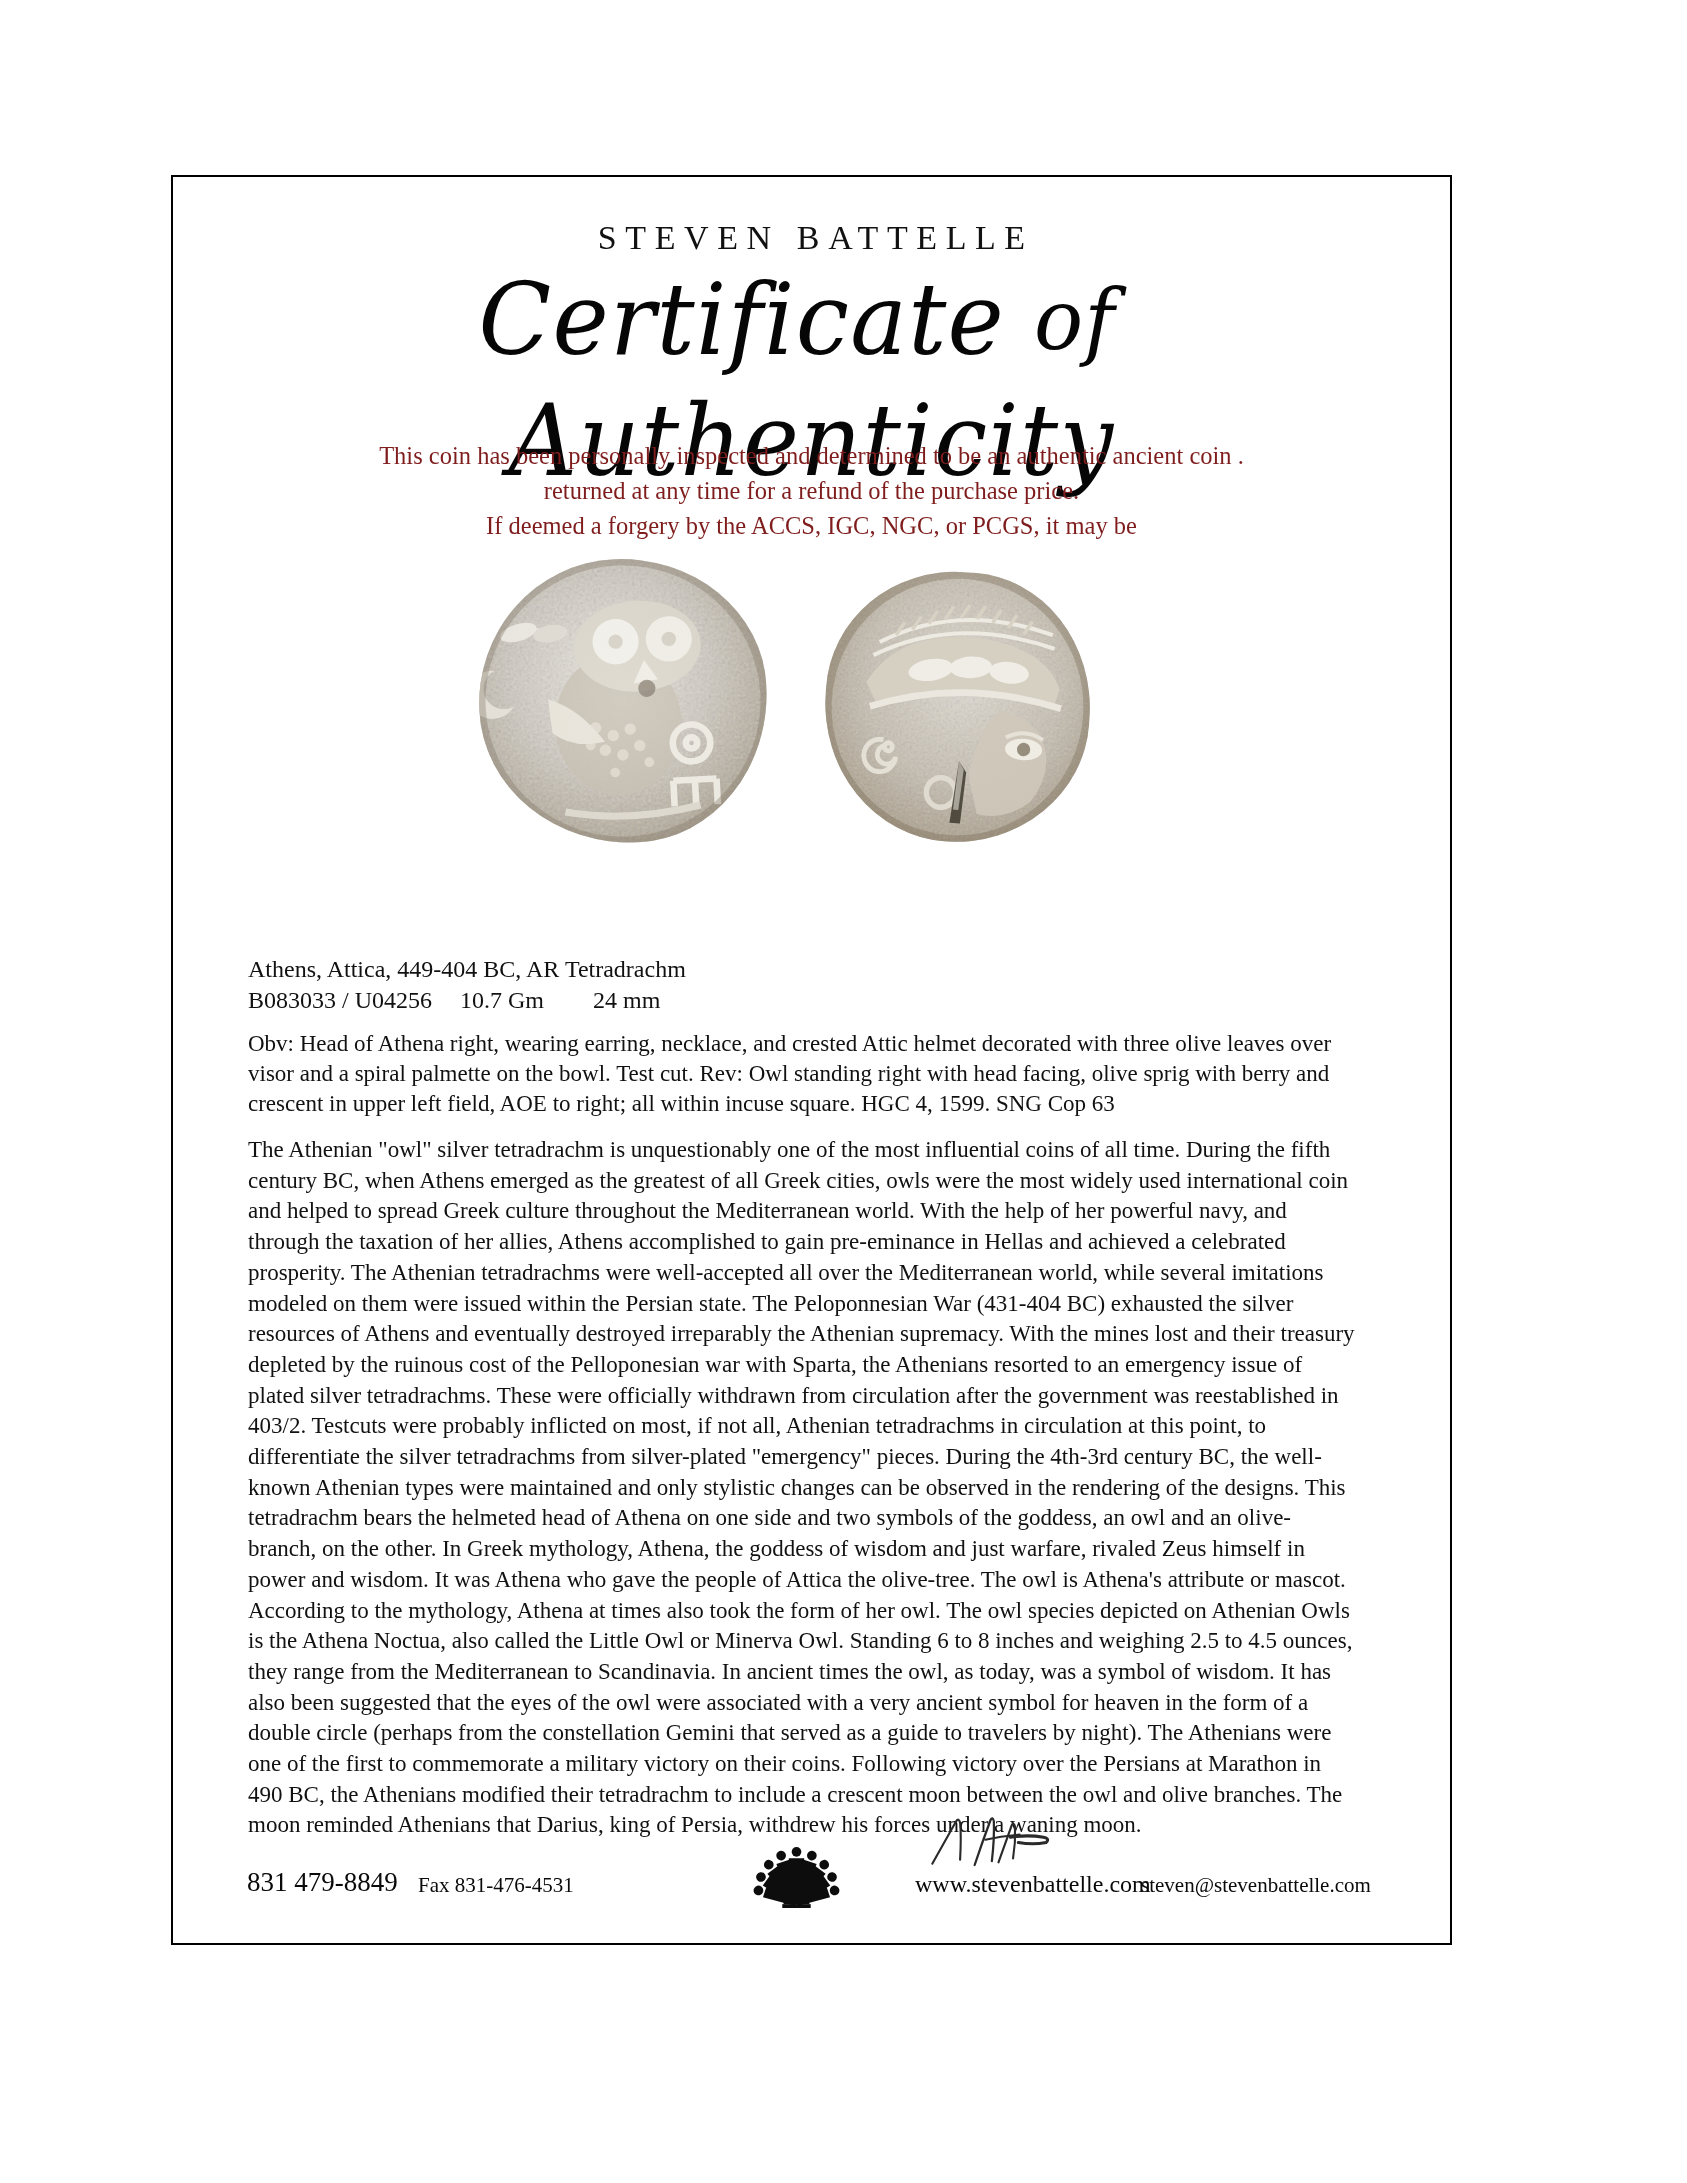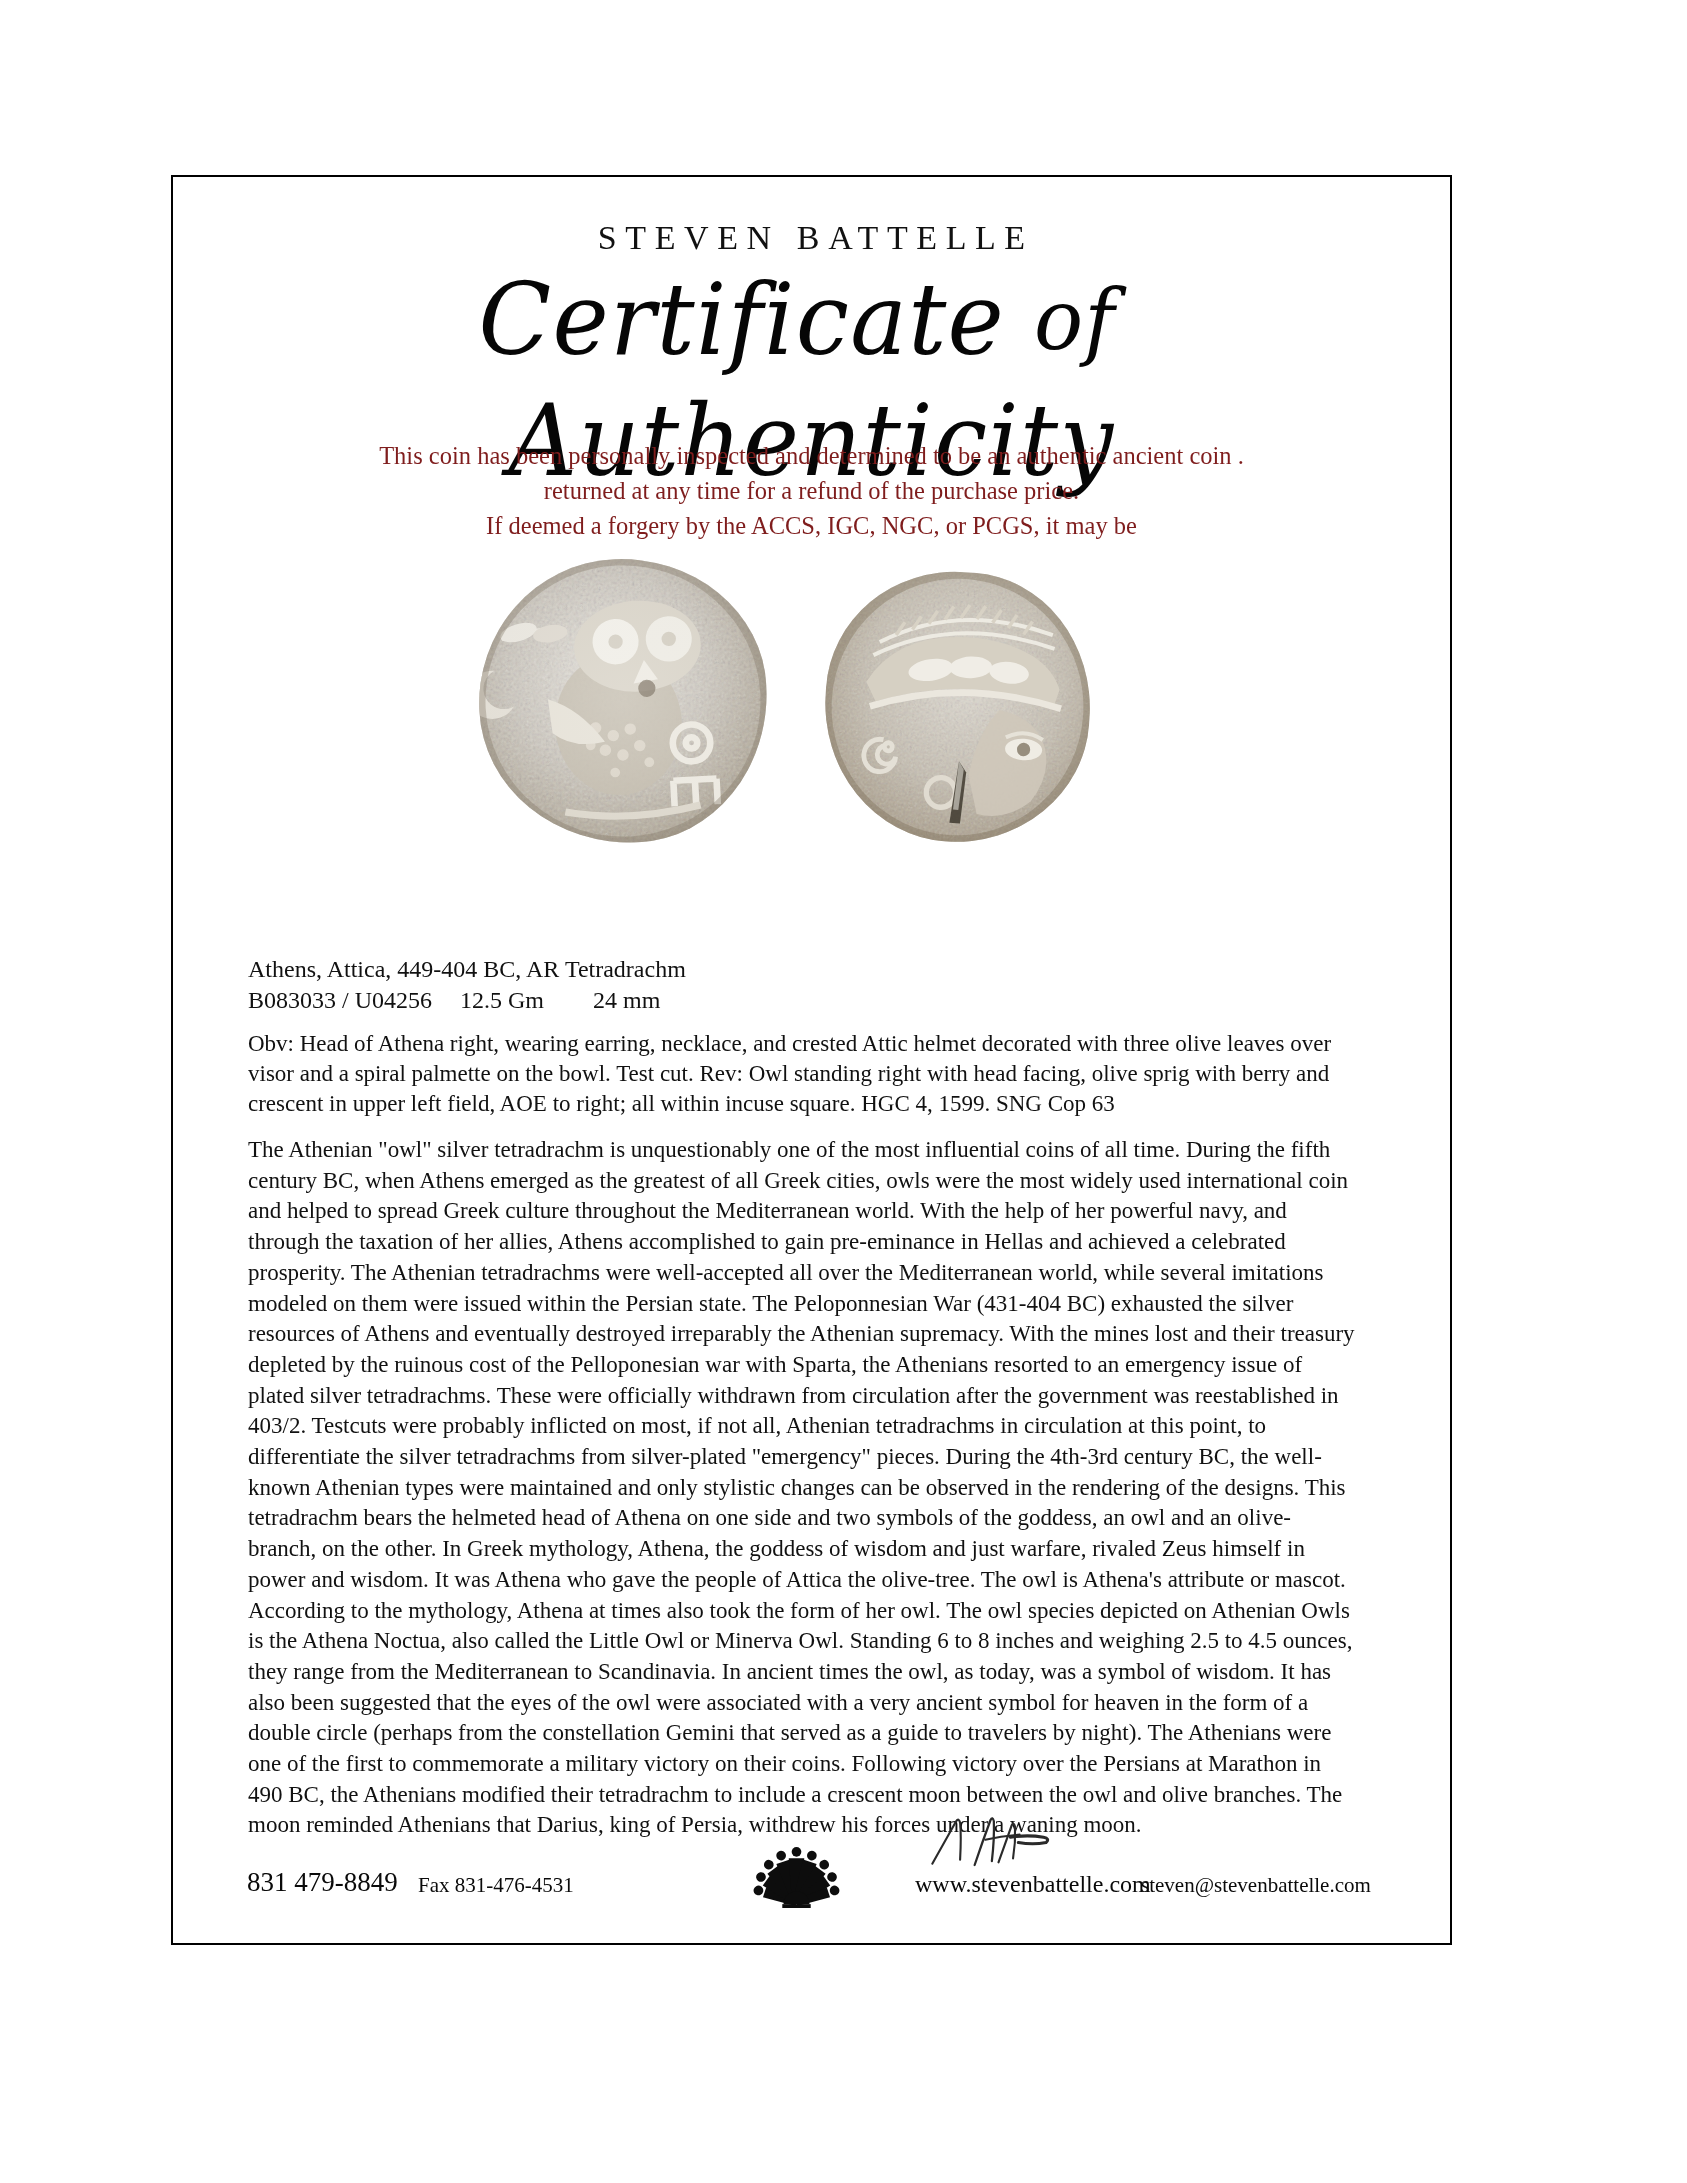--- a/index.html
+++ b/index.html
@@ -345,21 +345,21 @@
           <path d="M104 140 L108 146 L106 176 L102 176 Z" fill="#efece4" opacity="0.55"></path>
 
           <ellipse cx="100" cy="100" rx="100" ry="100" fill="none" stroke="#75684f" stroke-width="10" opacity="0.35"></ellipse>
         </svg>
       </div>
     </div>
 
     <div id="coin-details">
       <div id="coin-heading">Athens, Attica, 449-404 BC, AR Tetradrachm</div>
       <div id="coin-ids">
-        <span>B083033 / U04256</span><span class="sp1"></span><span>12.5 Gm</span><span class="sp2"></span><span>24 mm</span>
+        <span>B083033 / U04256</span><span class="sp1"></span><span>10.7 Gm</span><span class="sp2"></span><span>24 mm</span>
       </div>
       <div id="coin-legend">Obv: Head of Athena right, wearing earring, necklace, and crested Attic helmet decorated with three olive leaves over visor and a spiral palmette on the bowl. Test cut. Rev: Owl standing right with head facing, olive sprig with berry and crescent in upper left field, AOE to right; all within incuse square. HGC 4, 1599. SNG Cop 63</div>
     </div>
 
     <div id="body-text">The Athenian "owl" silver tetradrachm is unquestionably one of the most influential coins of all time. During the fifth century BC, when Athens emerged as the greatest of all Greek cities, owls were the most widely used international coin and helped to spread Greek culture throughout the Mediterranean world.  With the help of her powerful navy, and through the taxation of her allies, Athens accomplished to gain pre-eminance in Hellas and achieved a celebrated prosperity. The Athenian tetradrachms were well-accepted all over the Mediterranean world, while several imitations modeled on them were issued within the Persian state. The Peloponnesian War (431-404 BC) exhausted the silver resources of Athens and eventually destroyed irreparably the Athenian supremacy. With the mines lost and their treasury depleted by the ruinous cost of the Pelloponesian war with Sparta, the Athenians resorted to an emergency issue of plated silver tetradrachms. These were officially withdrawn from circulation after the government was reestablished in 403/2. Testcuts were probably inflicted on most, if not all, Athenian tetradrachms in circulation at this point, to differentiate the silver tetradrachms from silver-plated "emergency" pieces.  During the 4th-3rd century BC, the well-known Athenian types were maintained and only stylistic changes can be observed in the rendering of the designs. This tetradrachm bears the helmeted head of Athena on one side and two symbols of the goddess, an owl and an olive-branch, on the other. In Greek mythology, Athena, the goddess of wisdom and just warfare, rivaled Zeus himself in power and wisdom. It was Athena who gave the people of Attica the olive-tree. The owl is Athena's attribute or mascot. According to the mythology, Athena at times also took the form of her owl. The owl species depicted on Athenian Owls is the Athena Noctua, also called the Little Owl or Minerva Owl. Standing 6 to 8 inches and weighing 2.5 to 4.5 ounces, they range from the Mediterranean to Scandinavia.  In ancient times the owl, as today, was a symbol of wisdom. It has also been suggested that the eyes of the owl were associated with a very ancient symbol for heaven in the form of a double circle (perhaps from the constellation Gemini that served as a guide to travelers by night). The Athenians were one of the first to commemorate a military victory on their coins. Following victory over the Persians at Marathon in 490 BC, the Athenians modified their tetradrachm to include a crescent moon between the owl and olive branches. The moon reminded Athenians that Darius, king of Persia, withdrew his forces under a waning moon.</div>
 
     <div id="footer">
       <div id="phone">831 479-8849</div>
       <div id="fax">Fax 831-476-4531</div>
 

